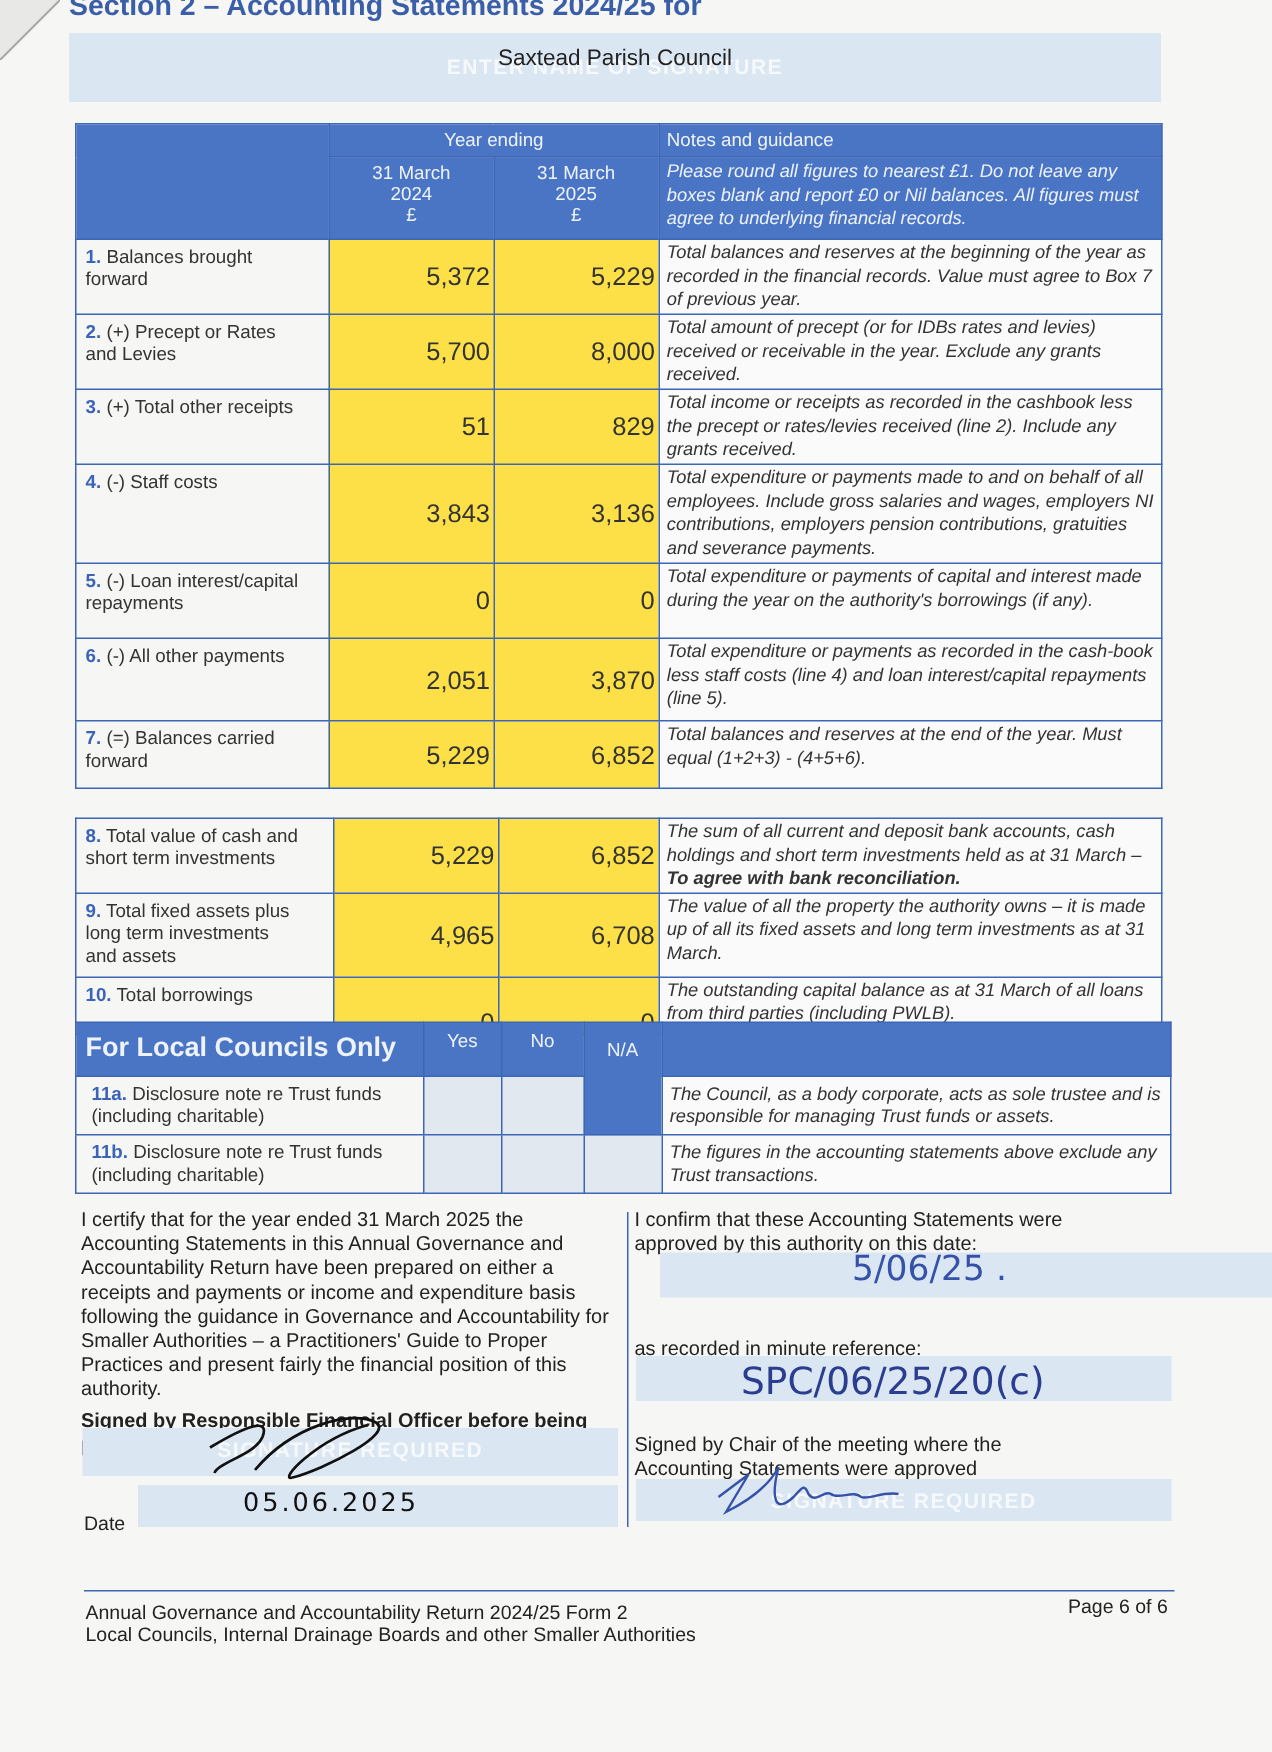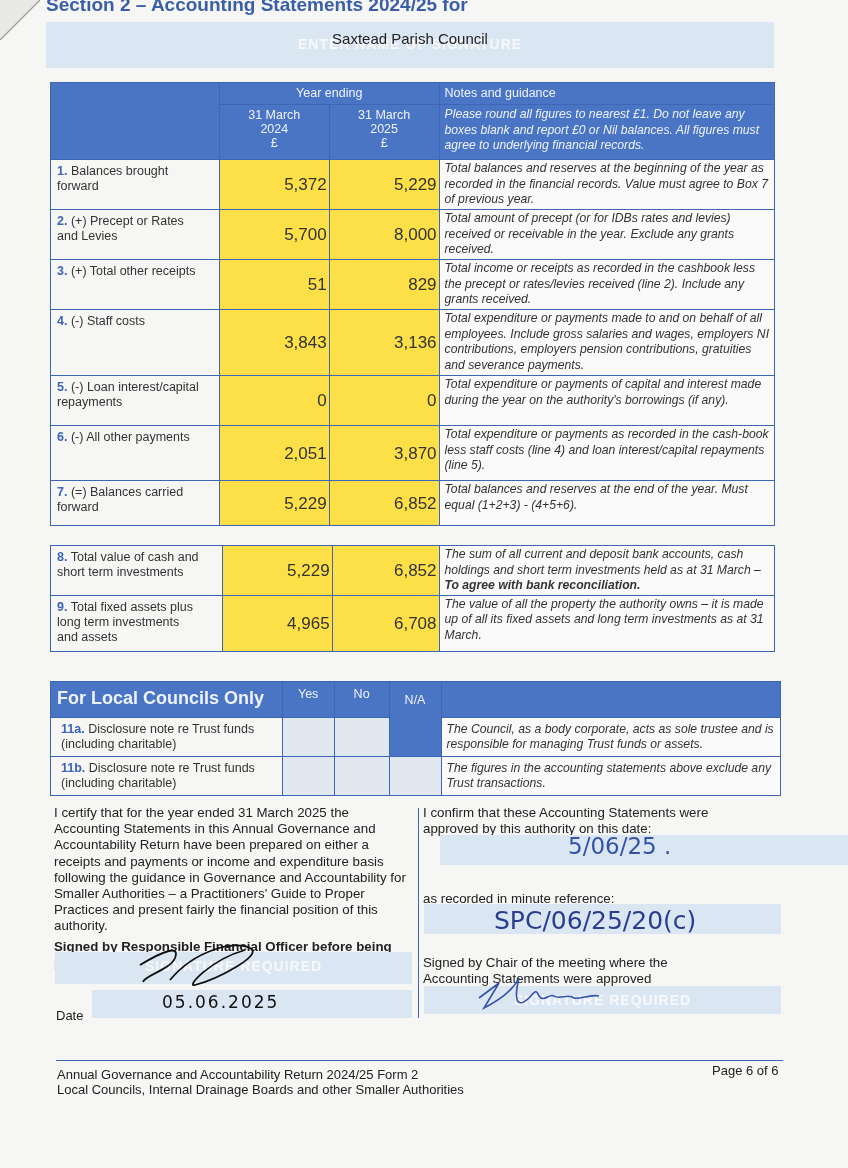--- a/index.html
+++ b/index.html
@@ -134,20 +134,26 @@
     <td class="label"><span class="n">8.</span> <span>Total value of cash and short term investments</span></td>
     <td class="num val-cell">5,229</td>
     <td class="num val-cell">6,852</td>
     <td class="note"><span>The sum of all current and deposit bank accounts, cash holdings and short term investments held as at 31 March –</span> <b>To agree with bank reconciliation.</b></td>
   </tr>
   <tr style="height:56px">
     <td class="label"><span class="n">9.</span> <span>Total fixed assets plus long term investments and assets</span></td>
     <td class="num val-cell">4,965</td>
     <td class="num val-cell">6,708</td>
     <td class="note">The value of all the property the authority owns – it is made up of all its fixed assets and long term investments as at 31 March.</td>
+  </tr>
+  <tr style="height:38px">
+    <td class="label"><span class="n">10.</span> <span>Total borrowings</span></td>
+    <td class="num val-cell" style="vertical-align:bottom">0</td>
+    <td class="num val-cell" style="vertical-align:bottom">0</td>
+    <td class="note">The outstanding capital balance as at 31 March of all loans from third parties (including PWLB).</td>
   </tr>
 </tbody>
   </table>
 
 <table id="trust-table">
   <colgroup>
       <col style="width:232px">
       <col style="width:52px">
       <col style="width:55px">
       <col style="width:52px">

